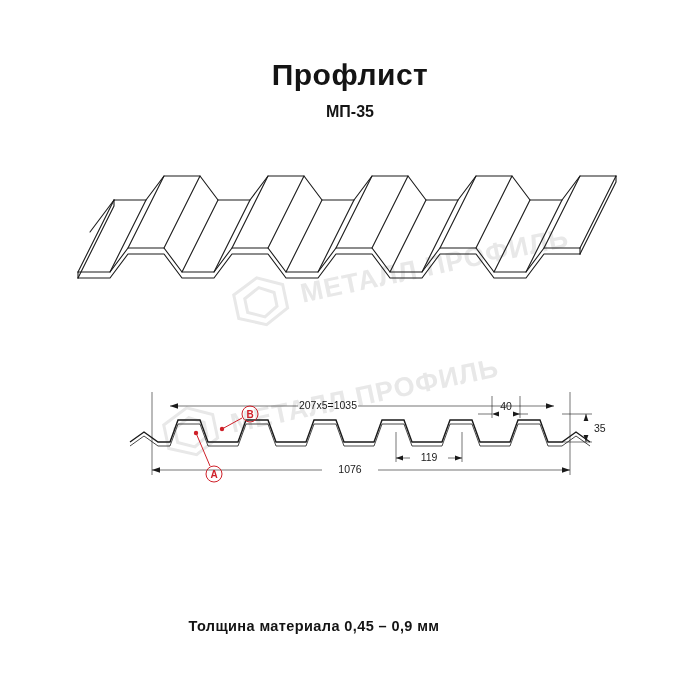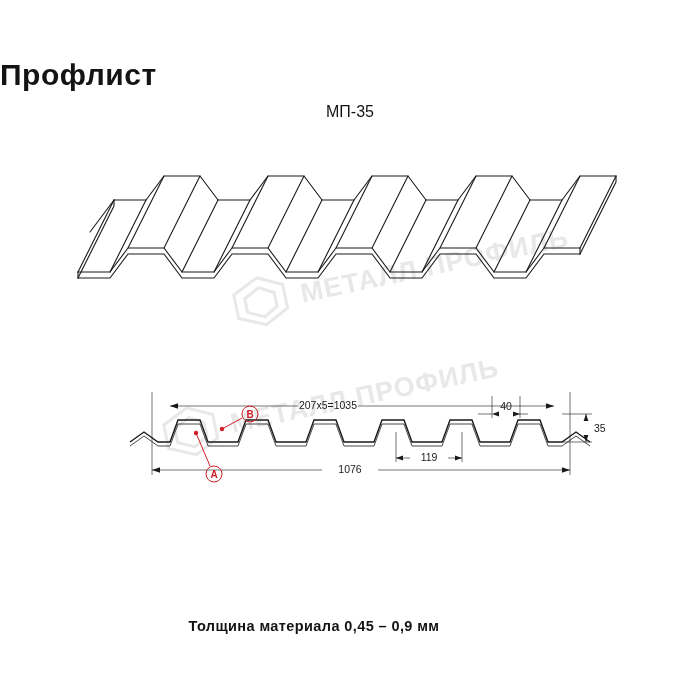--- a/index.html
+++ b/index.html
@@ -17,33 +17,34 @@
   }
   .page {
     position: absolute;
     inset: 0;
   }
   .title {
     position: absolute;
     top: 58px;
     left: 0;
     width: 700px;
+    text-align: center;
     font-size: 30px;
     font-weight: bold;
     letter-spacing: 0.5px;
     color: #141414;
   }
   .subtitle {
     position: absolute;
     top: 103px;
     left: 0;
     width: 700px;
     text-align: center;
     font-size: 16px;
-    font-weight: normal;
+    font-weight: bold;
     color: #141414;
   }
   .footer-note {
     position: absolute;
     top: 618px;
     left: 0;
     width: 628px;
     text-align: center;
     font-size: 14.5px;
     font-weight: bold;

